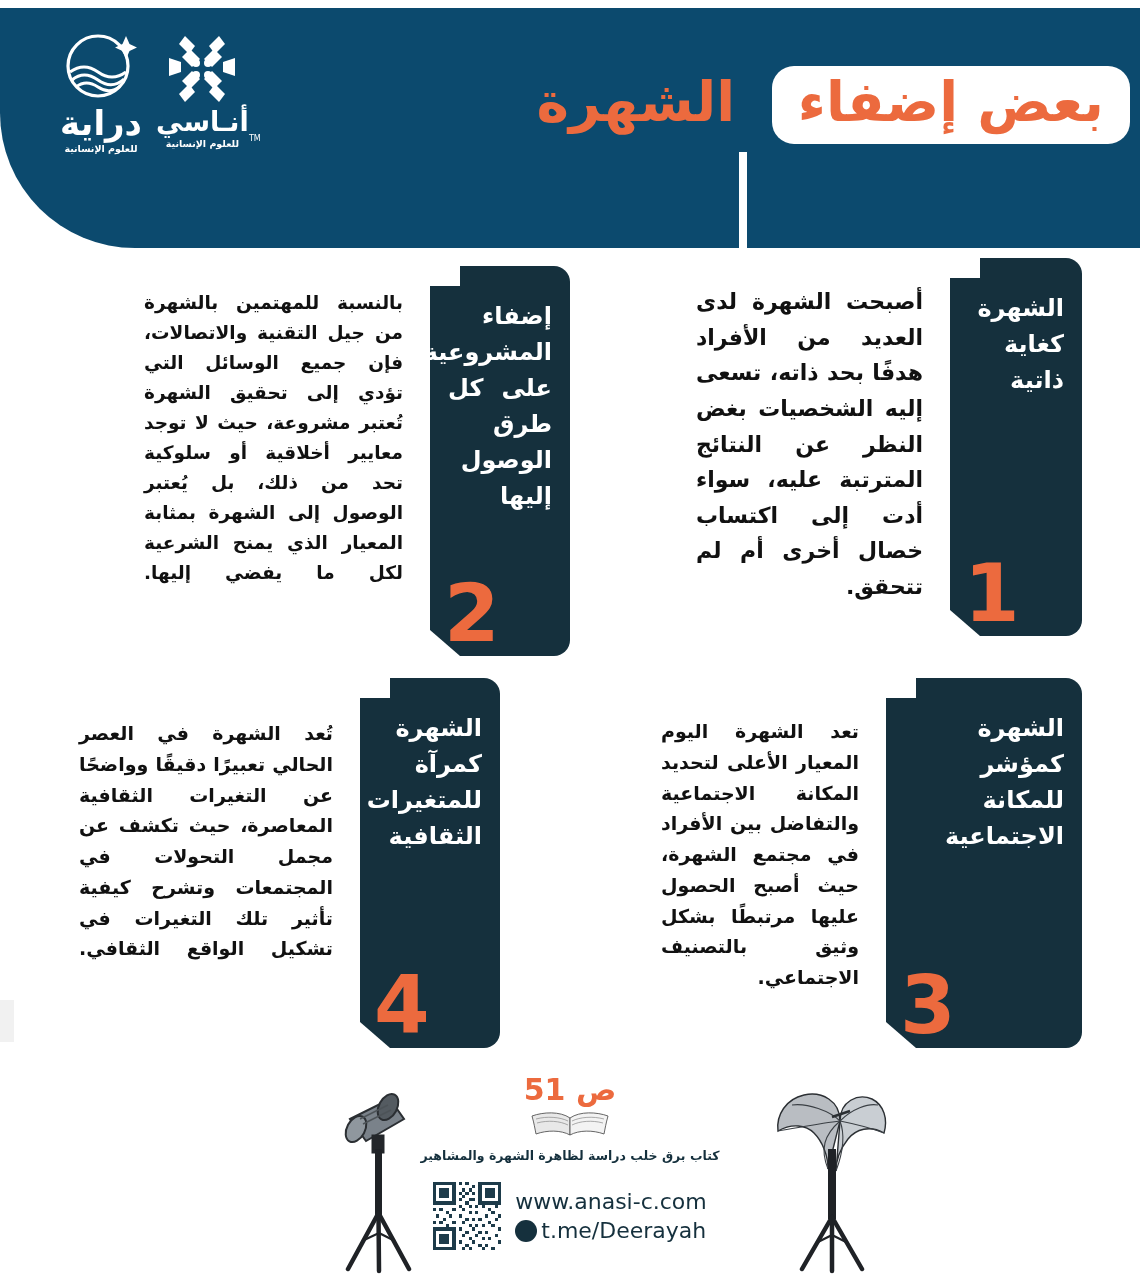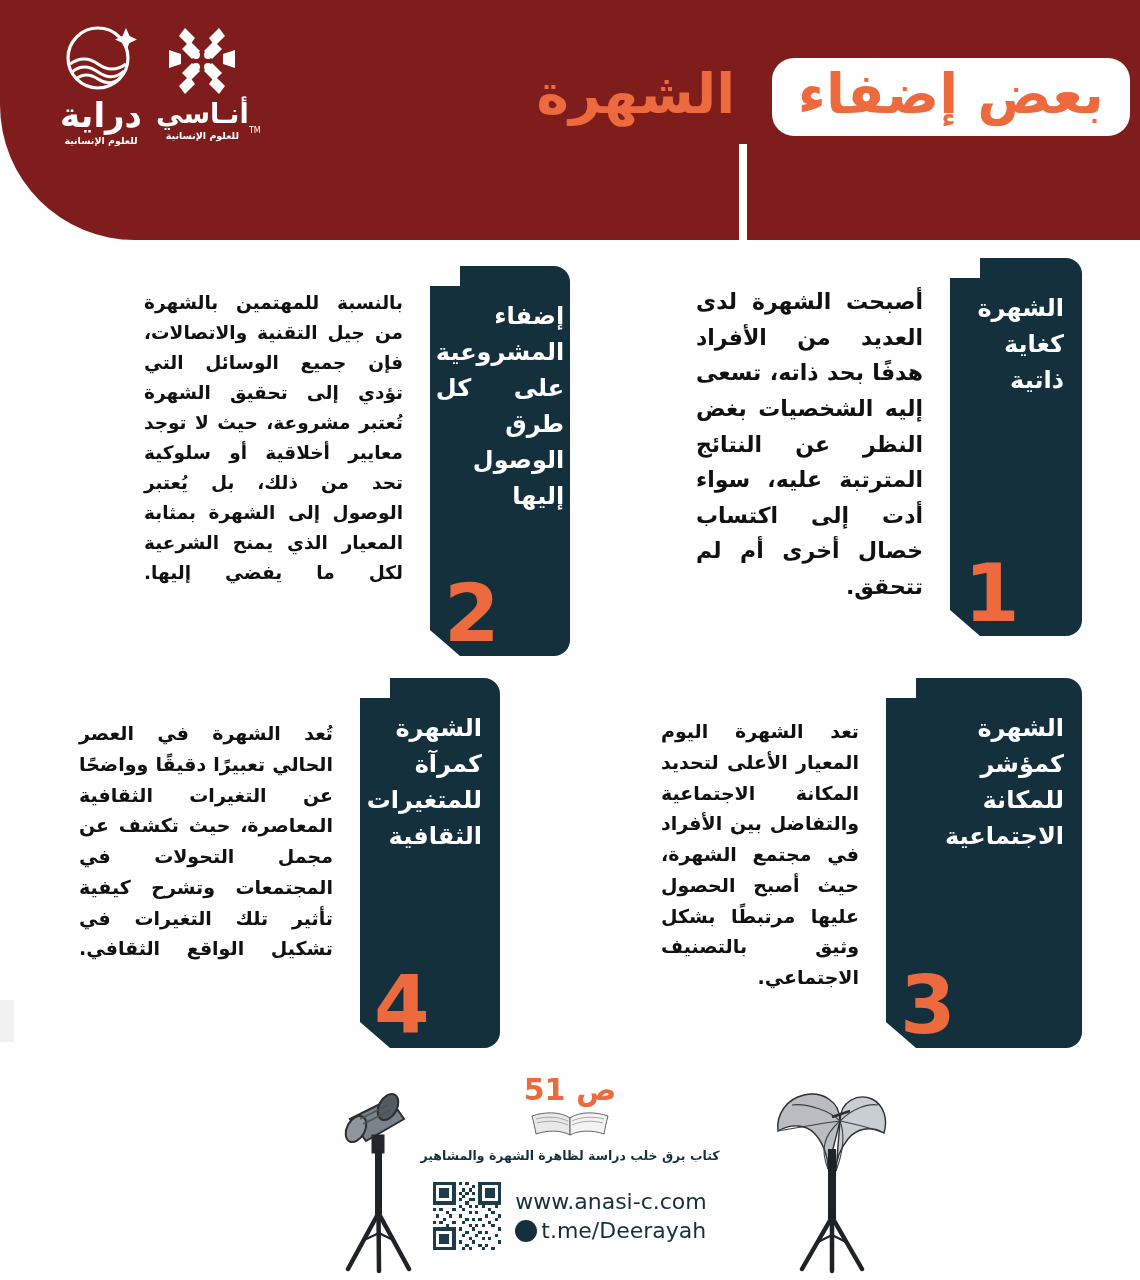--- a/index.html
+++ b/index.html
@@ -6,22 +6,22 @@
   body{
     width:1140px;height:1280px;
     background:#ffffff;
     font-family:"DejaVu Sans","Liberation Sans",sans-serif;
     overflow:hidden;position:relative;
   }
   .page{position:relative;width:1140px;height:1280px;background:#fff;overflow:hidden;}
 
   
   .header{
-    position:absolute;top:0;left:0;width:1140px;height:240px;
-    background:#7f1d1d;
+    position:absolute;top:8px;left:0;width:1140px;height:240px;
+    background:#0c4a6e;
     border-bottom-left-radius:135px;
     overflow:visible;
   }
   .logos{
     position:absolute;top:24px;left:60px;
     display:flex;flex-direction:row-reverse;align-items:flex-start;gap:14px;
   }
   .logo-block{display:flex;flex-direction:column;align-items:center;}
   
   .deerayah-mark{width:74px;height:74px;position:relative;margin-bottom:2px;}
@@ -87,21 +87,21 @@
     font-size:24px;font-weight:700;line-height:1.5;text-align:justify;
     text-align-last:justify;color:#fff;
   }
   .ribbon-num{
     position:absolute;bottom:6px;left:14px;
     color:#ec6a3e;font-size:80px;font-weight:700;line-height:0.9;
   }
 
   .r1{width:132px;height:378px;border-radius:0 16px 16px 0;}
   .r1 .ribbon-notch-top{border-bottom-right-radius:0;}
-  .r2{width:140px;height:390px;border-radius:0 16px 16px 0;align-items:center;}
+  .r2{width:140px;height:390px;border-radius:0 16px 16px 0;}
   .r3{width:196px;height:370px;border-radius:0 16px 16px 0;}
   .r4{width:140px;height:370px;border-radius:0 16px 16px 0;}
 
   .body-text{
     flex:1 1 auto;
     color:#111111;font-size:19px;font-weight:700;line-height:1.62;
     text-align:justify;text-align-last:justify;
     padding:22px 27px 0 4px;box-sizing:border-box;
   }
   .bt-1{font-size:22px;padding-top:26px;}

